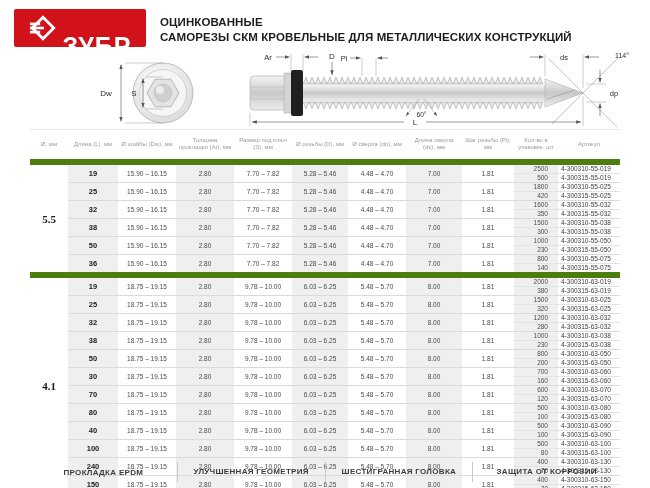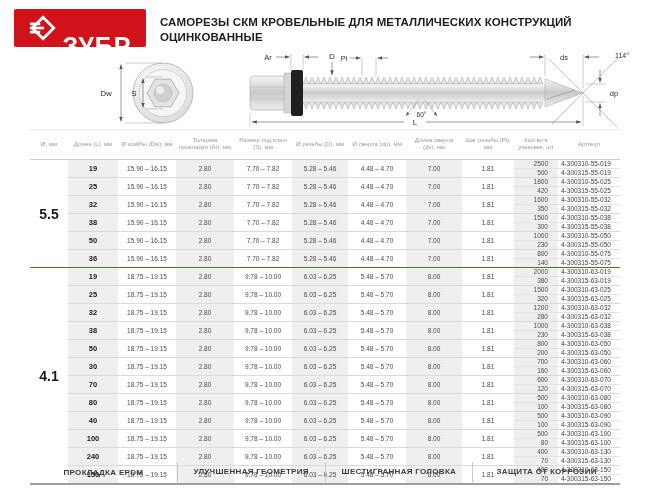--- a/index.html
+++ b/index.html
@@ -19,26 +19,26 @@
 
   
   .tablewrap{position:absolute;left:30px;top:129px;width:590px;}
   table{border-collapse:collapse;table-layout:fixed;width:590px;
         border-top:1px solid #e8e8e8;border-bottom:2px solid #9e9e9e;}
   th{font-weight:normal;font-size:6px;line-height:7px;color:#9b9b9b;text-align:center;
      vertical-align:middle;padding:3px 2px 4px;height:22px;border-bottom:1px solid #cfcfcf;}
   td{font-size:6.5px;line-height:8px;color:#4a4a4a;text-align:center;vertical-align:middle;
      padding:0;height:8px;white-space:nowrap;}
   td.shade{background:#efefef;}
-  td.col-diam{font-size:14px;font-weight:bold;color:#1a1a1a;}
+  td.col-diam{font-size:11px;font-weight:bold;color:#1a1a1a;font-family:Liberation Serif, serif;}
   td.col-len{font-size:7.5px;font-weight:bold;color:#1a1a1a;}
   td.col-qty{text-align:right;padding-right:10px;}
   td.col-art{text-align:left;padding-left:3px;color:#3d3d3d;}
   tr.row-top td{border-top:1px solid #dadada;}
-  tr.row-top.section-start td{border-top:1px solid #4d7c0f;}
+  tr.row-top.section-start td{border-top:6px solid #4d7c0f;}
   tr.row-sub td{border-top:1px solid #e3e3e3;}
 
   
   .footer{position:absolute;left:30px;top:461px;width:590px;height:22px;display:flex;align-items:center;}
   .footer-item{flex:1;text-align:center;font-weight:bold;font-size:8px;letter-spacing:.3px;color:#3c3c3c;}
   .footer-item + .footer-item{border-left:1px solid #c9c9c9;height:20px;line-height:20px;}
 </style>
 </head>
 <body>
 
@@ -48,22 +48,22 @@
     <svg width="28" height="28" viewBox="0 0 30 30">
       <polygon points="15,3.5 26.5,15 15,26.5 3.5,15" fill="none" stroke="#ffffff" stroke-width="3"></polygon>
       <rect x="1" y="9.2" width="11" height="2.8" fill="#ffffff"></rect>
       <rect x="1" y="13.6" width="15" height="2.8" fill="#ffffff"></rect>
       <rect x="1" y="18" width="11" height="2.8" fill="#ffffff"></rect>
     </svg>
     <div class="logo-text">ЗУБР</div>
   </div>
 
   <div class="title">
+    <div>ОЦИНКОВАННЫЕ</div>
     <div>САМОРЕЗЫ СКМ КРОВЕЛЬНЫЕ ДЛЯ МЕТАЛЛИЧЕСКИХ КОНСТРУКЦИЙ</div>
-    <div>ОЦИНКОВАННЫЕ</div>
   </div>
 
   <svg class="drawing" width="650" height="84" viewBox="0 0 650 84">
     <defs>
       <marker id="ah" markerWidth="9" markerHeight="7" refX="8" refY="3" orient="auto">
         <path d="M0,0 L8,3 L0,6 Z" fill="#555"></path>
       </marker>
       <linearGradient id="metalV" x1="0" y1="0" x2="0" y2="1">
         <stop offset="0" stop-color="#f4f4f4"></stop>
           <stop offset="0.5" stop-color="#c9c9c9"></stop>

